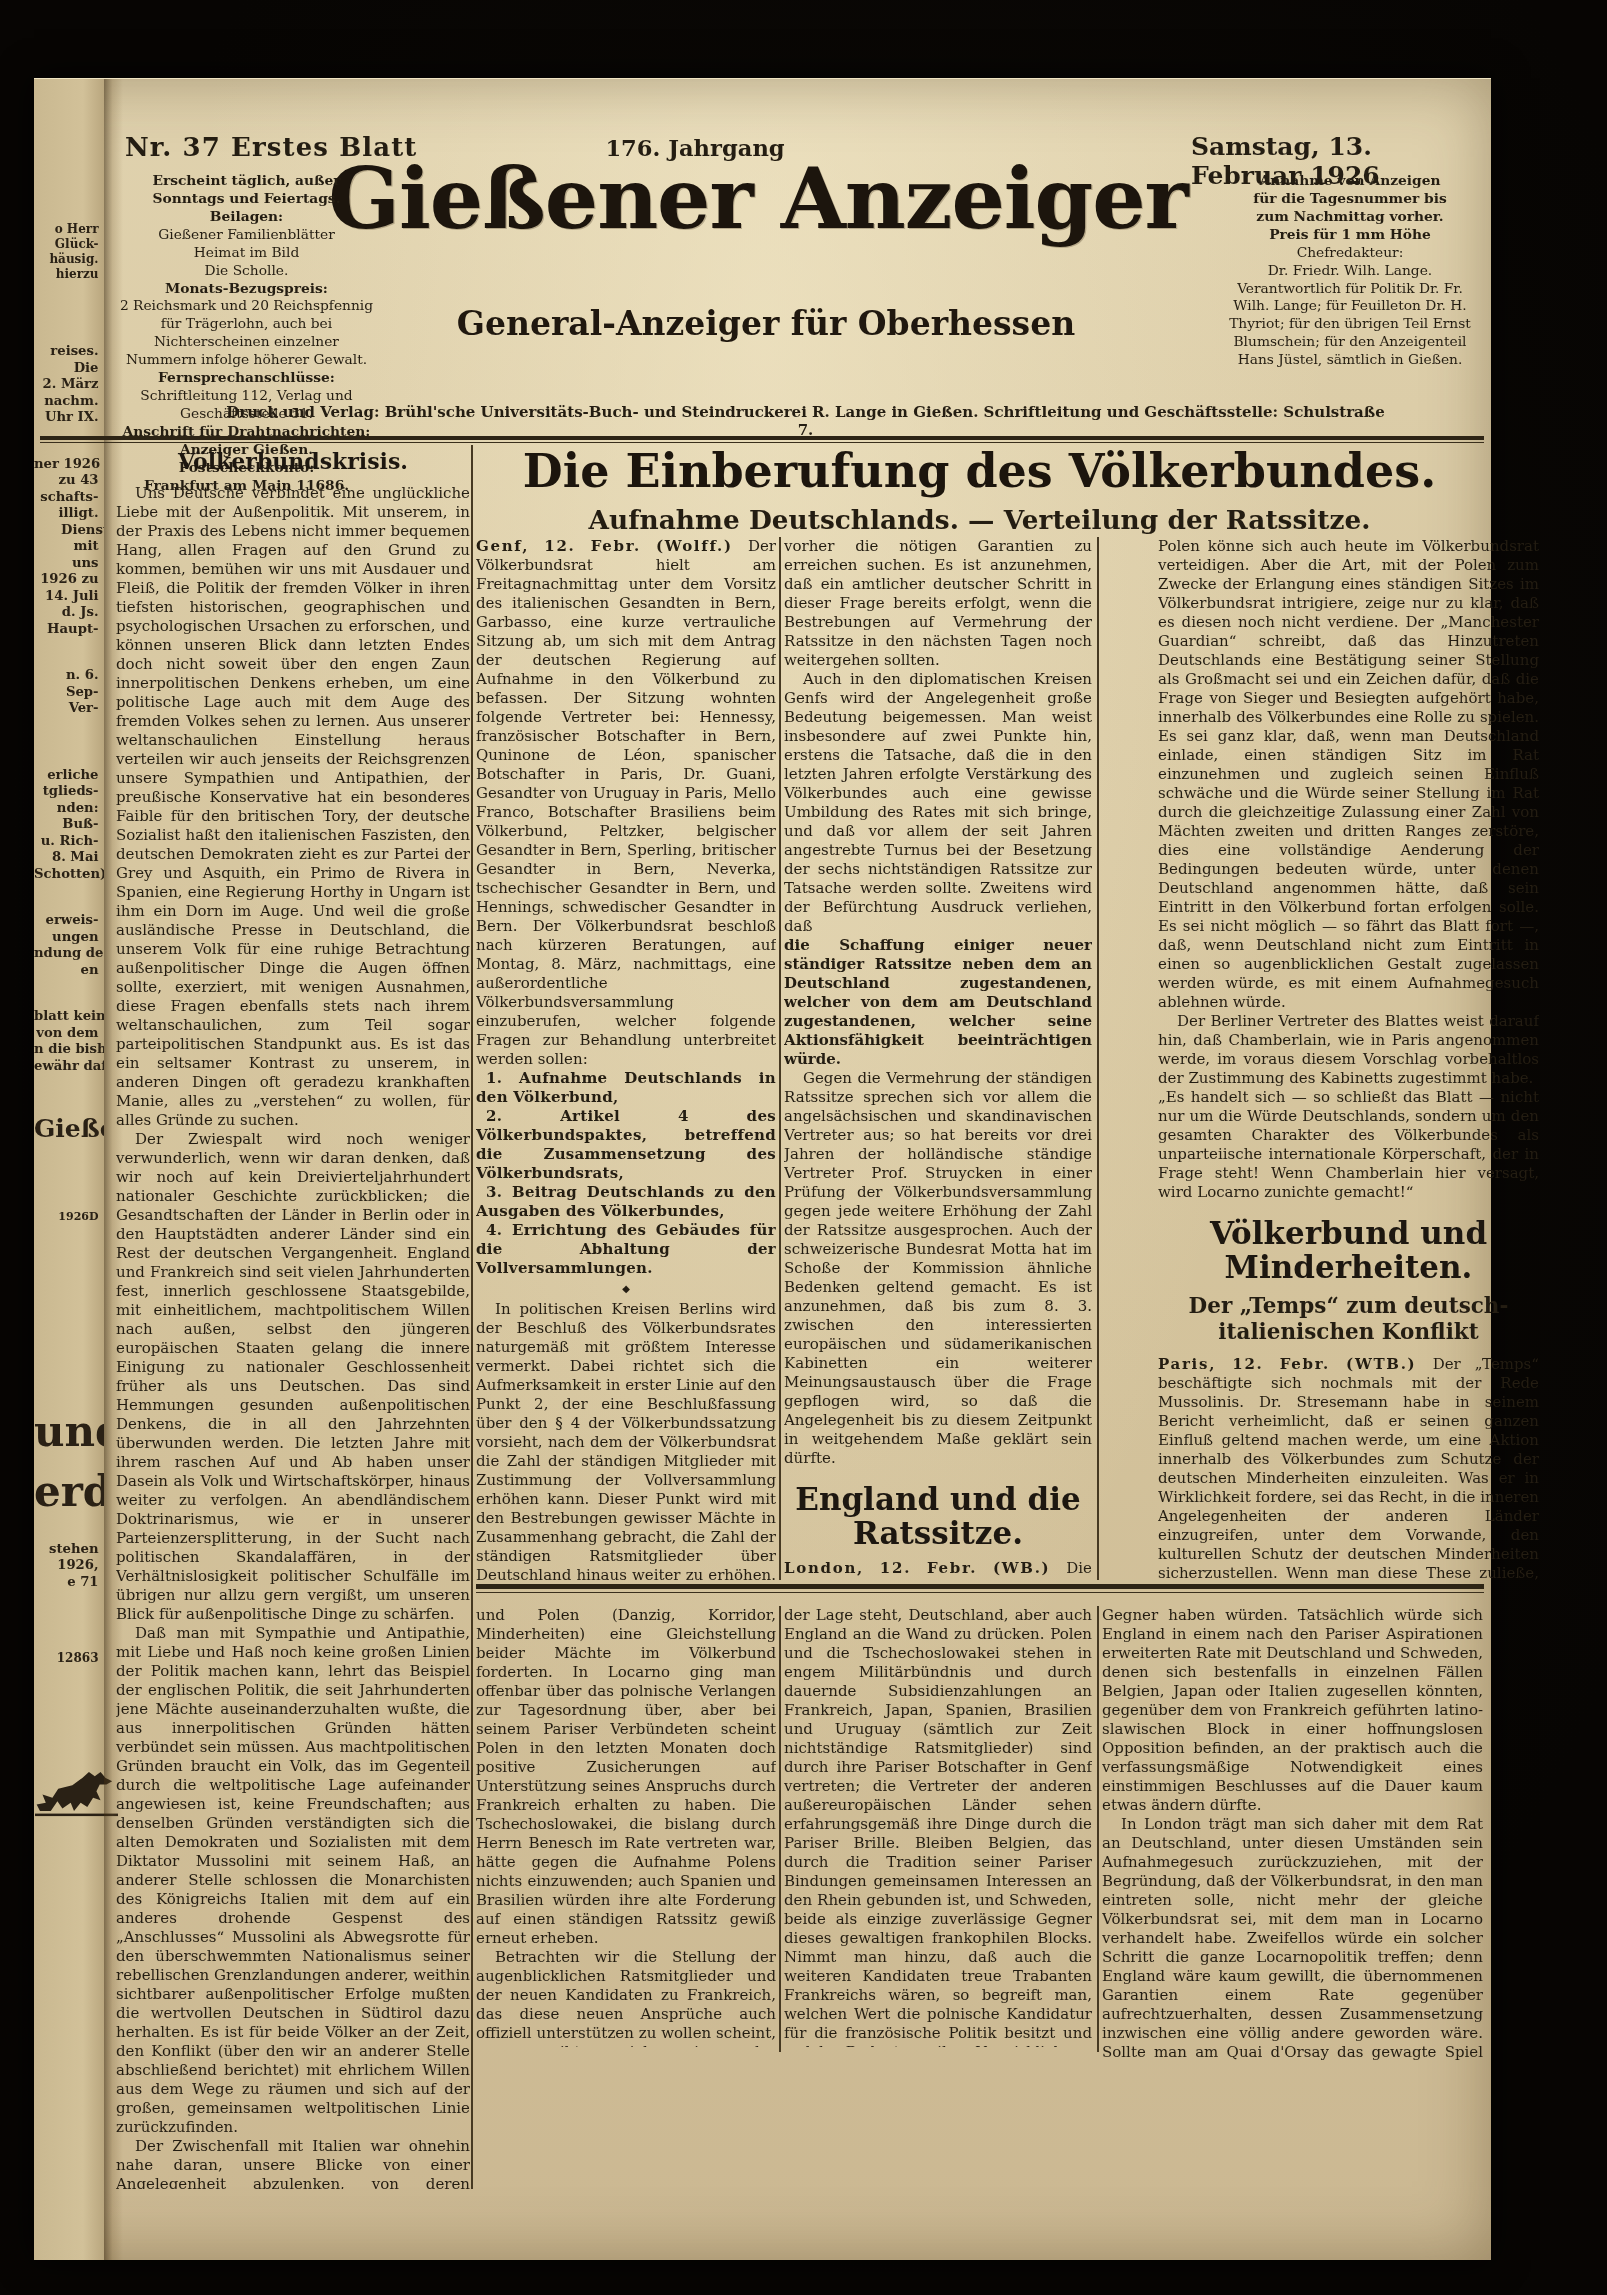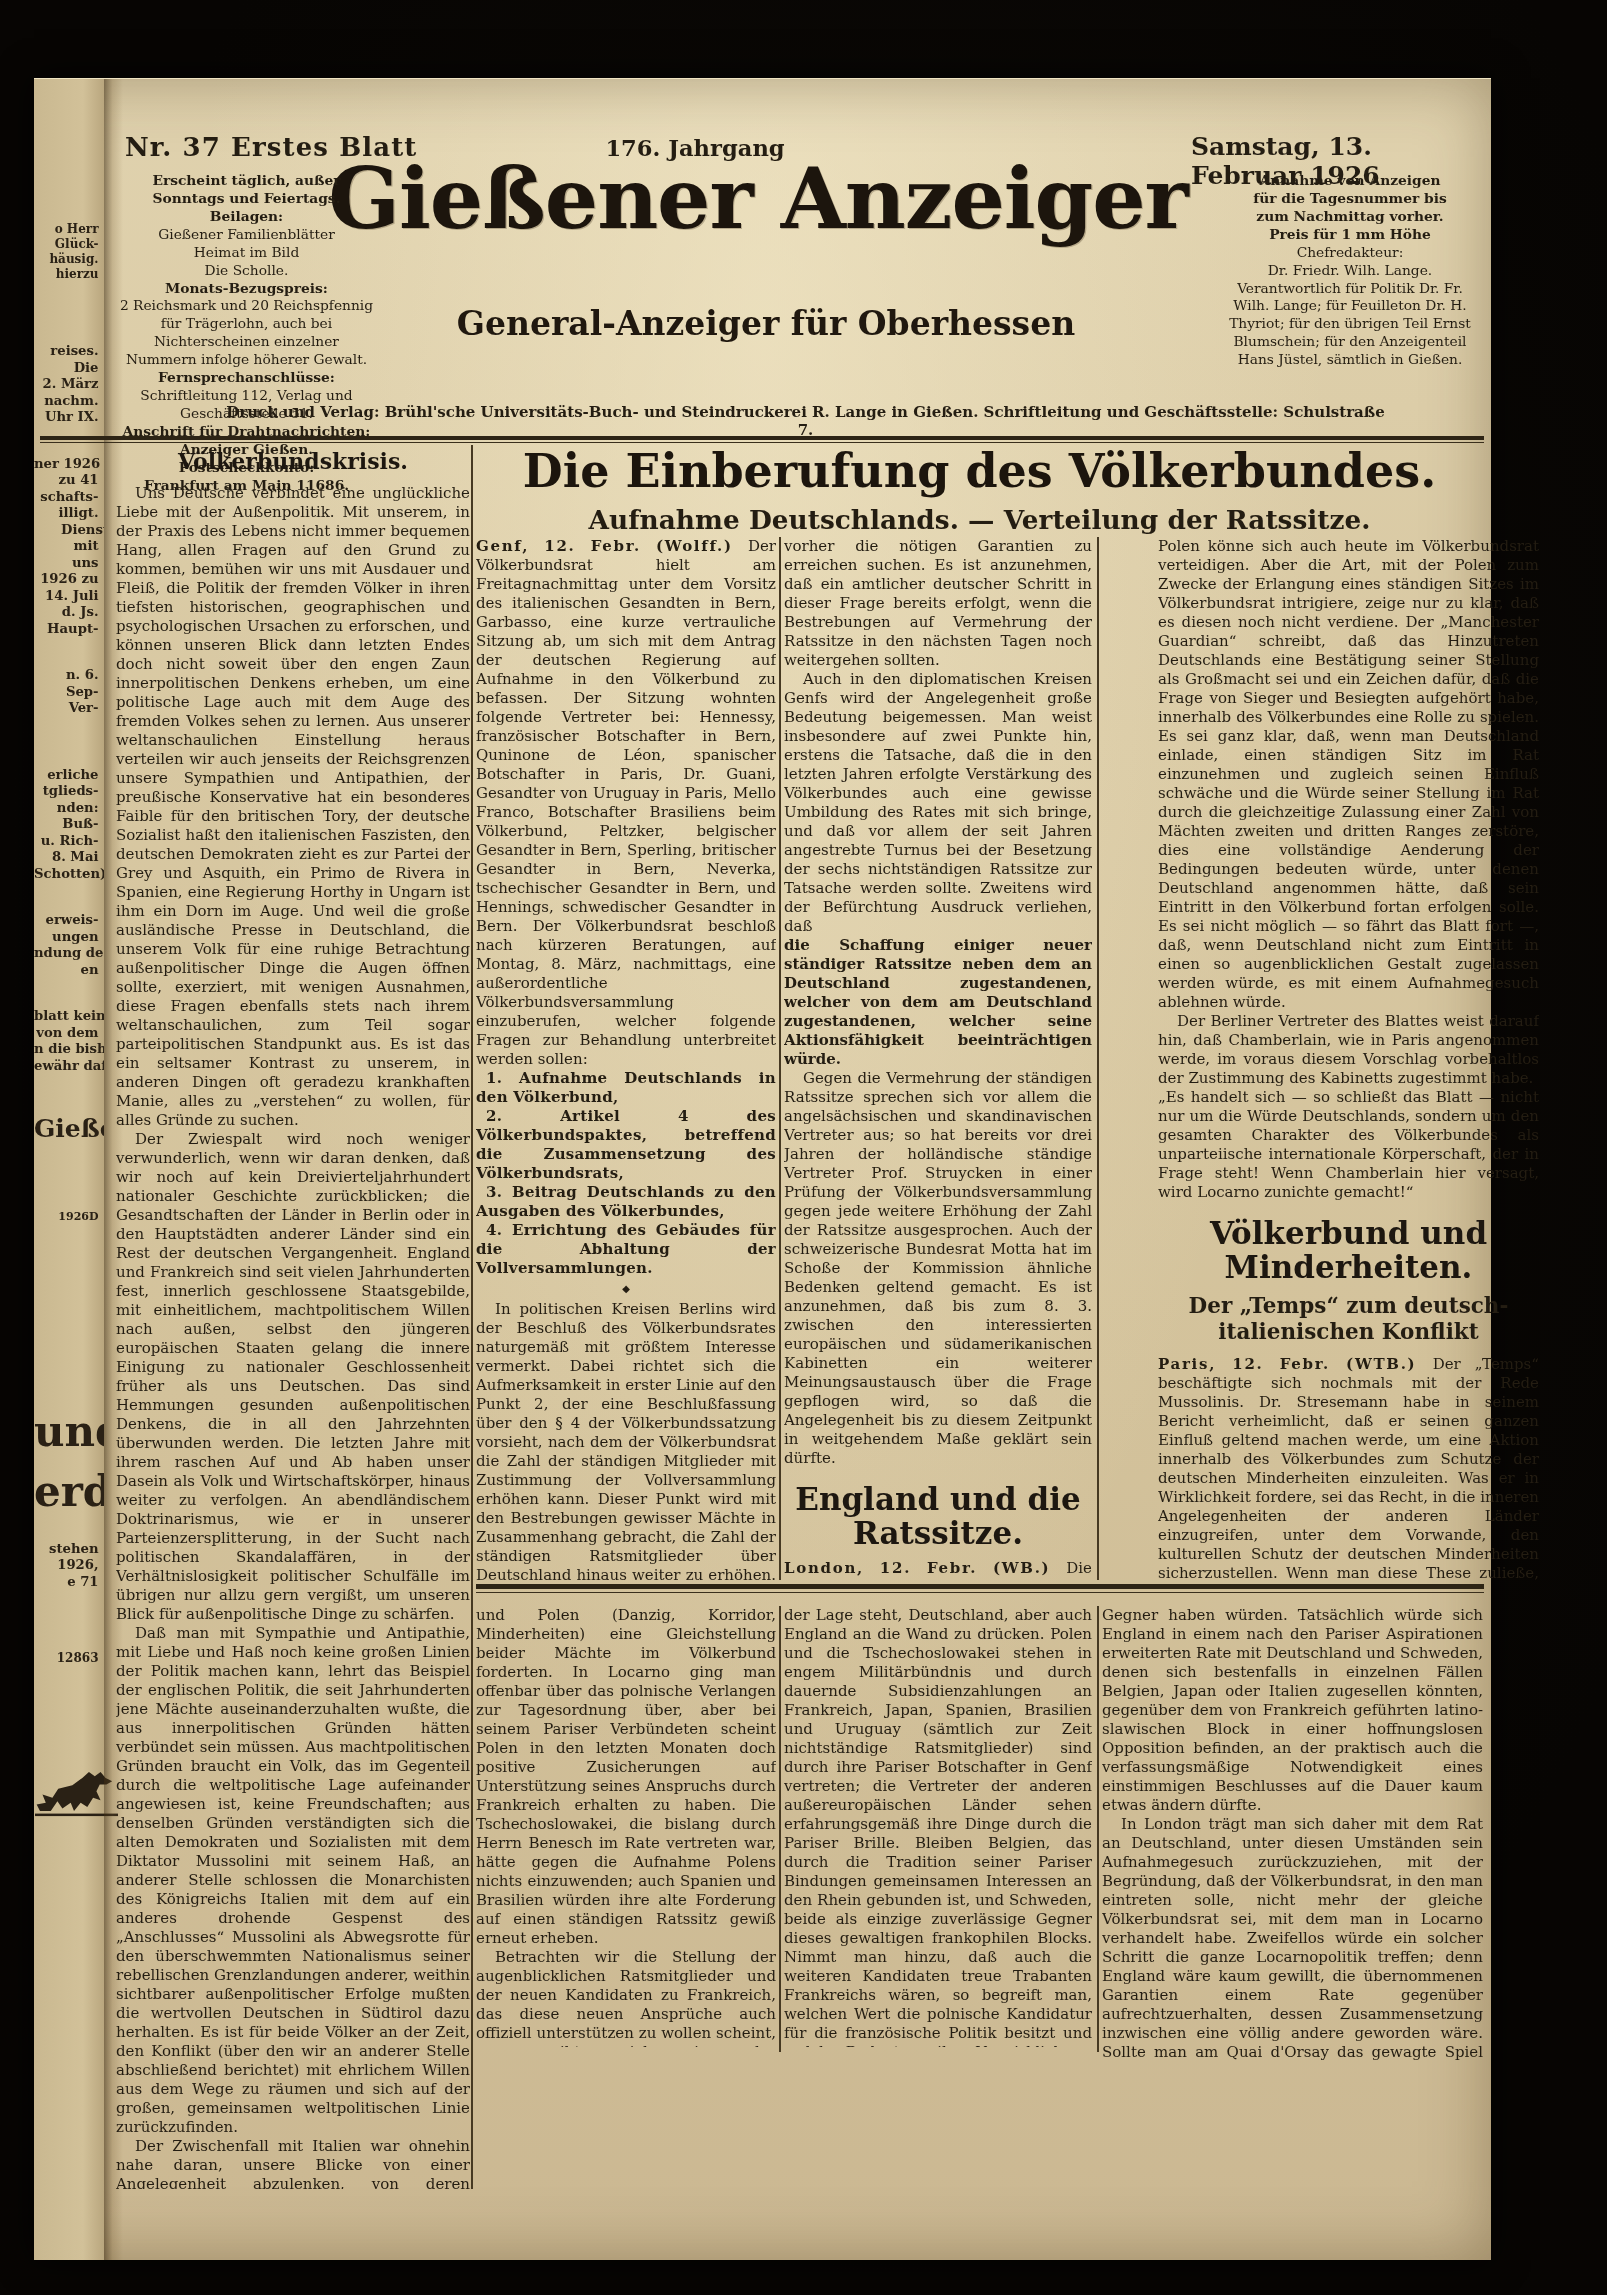--- a/index.html
+++ b/index.html
@@ -68,21 +68,21 @@
     <div class="frag" style="font-size: 12px; margin-top: 143px;">o Herr</div>
         <div class="frag" style="font-size: 12px;">Glück-</div>
         <div class="frag" style="font-size: 12px;">häusig.</div>
         <div class="frag" style="font-size: 12px;">hierzu</div>
         <div class="frag" style="margin-top: 61px;">reises.</div>
         <div class="frag">Die</div>
         <div class="frag">2. März</div>
         <div class="frag">nachm.</div>
         <div class="frag">Uhr IX.</div>
         <div class="frag" style="margin-top: 30px;">ner 1926</div>
-        <div class="frag">zu 41</div>
+        <div class="frag">zu 43</div>
         <div class="frag">schafts-</div>
         <div class="frag">illigt.</div>
         <div class="frag" style=" padding-left: 27px;">Dienst-</div>
         <div class="frag">mit</div>
         <div class="frag">uns</div>
         <div class="frag">1926 zu</div>
         <div class="frag">14. Juli</div>
         <div class="frag">d. Js.</div>
         <div class="frag">Haupt-</div>
         <div class="frag" style="margin-top: 30px;">n. 6.</div>

